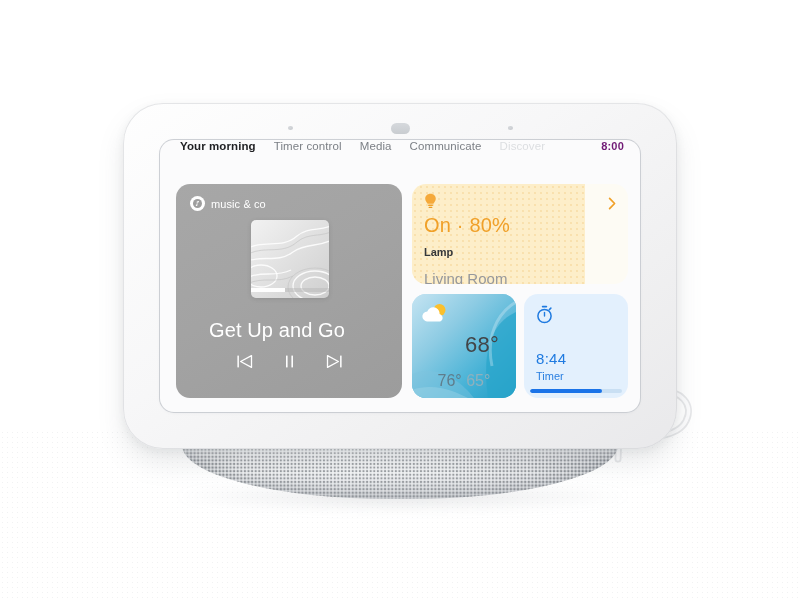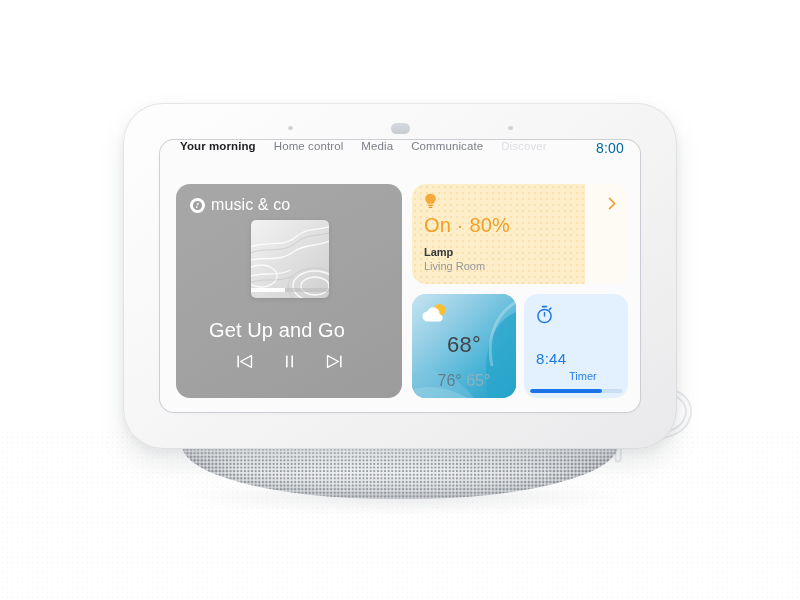--- a/index.html
+++ b/index.html
@@ -154,23 +154,23 @@
   }
   .tab.active {
     color: #1f2023;
     font-weight: bold;
   }
   .tab.faded {
     color: #dcdee1;
   }
   .clock {
     margin-left: auto;
-    font-size: 14px;
-    font-weight: normal;
-    color: #0369a1;
+    font-size: 11px;
+    font-weight: bold;
+    color: #701a75;
     letter-spacing: 0.2px;
   }
 
   
   .cards {
     position: absolute;
     left: 16px;
     top: 44px;
     width: 452px;
     height: 218px;
@@ -194,21 +194,21 @@
   }
   .service-badge {
     width: 15px; height: 15px;
     border-radius: 50%;
     background: #ffffff;
     display: flex;
     align-items: center;
     justify-content: center;
   }
   .service-name {
-    font-size: 16px;
+    font-size: 11px;
     color: #ffffff;
     letter-spacing: 0.1px;
   }
   .album-art {
     position: absolute;
     left: 75px; top: 36px;
     width: 78px; height: 78px;
     border-radius: 5px;
     overflow: hidden;
     box-shadow: 0 1px 4px rgba(70,70,70,0.18);
@@ -266,22 +266,22 @@
     color: #f0a028;
     letter-spacing: 0.2px;
   }
   .lamp-name {
     margin-top: 9px;
     font-size: 11px;
     color: #35373a;
     font-weight: bold;
   }
   .lamp-room {
-    margin-top: 2px;
-    font-size: 11px;
+    margin-top: 12px;
+    font-size: 15px;
     color: #95989d;
   }
   .lamp-chevron {
     position: absolute;
     right: 11px; top: 13px;
     line-height: 0;
   }
 
   
   .card-weather {
@@ -296,21 +296,21 @@
     position: absolute;
     inset: 0;
   }
   .weather-icon {
     position: absolute;
     left: 9px; top: 9px;
     line-height: 0;
   }
   .weather-temp {
     position: absolute;
-    left: 0; top: 38px;
+    left: 18px; top: 38px;
     width: 104px;
     text-align: center;
     font-size: 22px;
     color: #424548;
     letter-spacing: 0.2px;
   }
   .weather-hilo {
     position: absolute;
     left: 0; top: 78px;
     width: 104px;
@@ -341,21 +341,20 @@
     font-size: 15px;
     color: #1f7ae0;
     letter-spacing: 0.3px;
     margin-top: 16px;
   }
   .timer-label {
     position: absolute;
     left: 12px; top: 76px;
     font-size: 11px;
     color: #2a7fe0;
-    margin-left: 33px;
   }
   .timer-track {
     position: absolute;
     left: 6px; bottom: 5px;
     width: 92px; height: 4px;
     border-radius: 3px;
     background: #c9dff3;
     overflow: hidden;
   }
   .timer-bar {
@@ -386,21 +385,21 @@
 
     <div class="sensor-dot" style="left:165px; top:23px;"></div>
     <div class="sensor-als" style="left:268px; top:20px;"></div>
     <div class="sensor-dot" style="left:385px; top:23px;"></div>
   </div>
 
   <div class="screen">
 
     <div class="tabbar">
       <div class="tab active">Your morning</div>
-      <div class="tab">Home control</div>
+      <div class="tab">Timer control</div>
       <div class="tab">Media</div>
       <div class="tab">Communicate</div>
       <div class="tab faded">Discover</div>
       <div class="clock">8:00</div>
     </div>
 
     <div class="cards">
 
       <div class="card-music">
         <div class="music-service">

